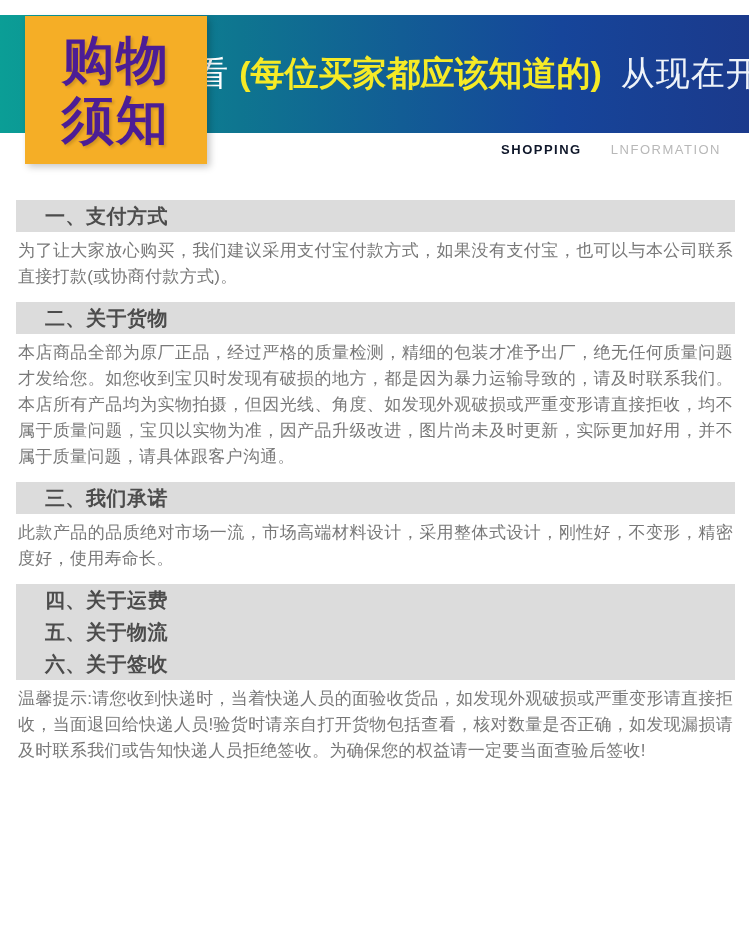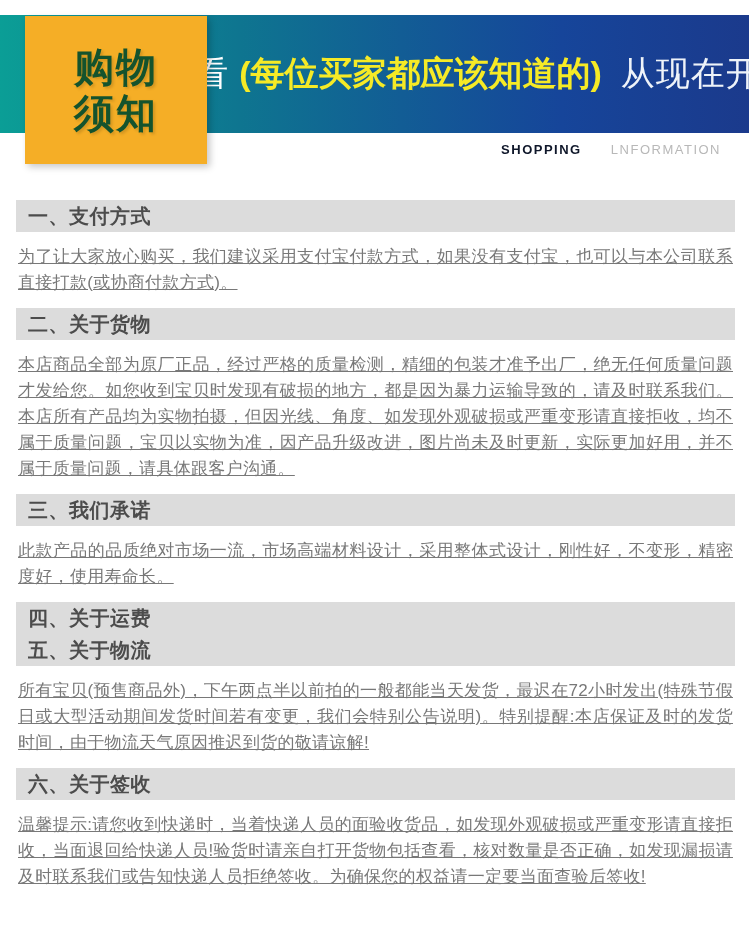--- a/index.html
+++ b/index.html
@@ -17,21 +17,21 @@
     background:linear-gradient(to right,#0b9e96 0%,#0e7590 32%,#16459a 75%,#1b3a8c 100%);
   }
   .badge{
     position:absolute;top:16px;left:25px;width:182px;height:148px;
     background:#f5ae26;
     box-shadow:3px 3px 7px rgba(0,0,0,0.22);
     z-index:2;
     display:flex;flex-direction:column;align-items:center;justify-content:center;
   }
   .badge .line{
-    color:#14532d;font-size:40px;font-weight:700;line-height:1.16;
+    color:#4c1d95;font-size:52px;font-weight:700;line-height:1.16;
     letter-spacing:2px;text-shadow:2px 2px 3px rgba(0,0,0,0.15);
   }
   .banner-text{
     position:absolute;top:15px;left:207px;width:542px;height:118px;
     display:flex;align-items:center;justify-content:center;
     white-space:nowrap;font-size:34px;
   }
   .banner-text .prefix{color:#ffffff;font-weight:500;}
   .banner-text .highlight{color:#f6ea26;font-weight:700;margin:0 11px;}
   .banner-text .suffix{color:#eef3f9;font-weight:300;margin-left:8px;letter-spacing:1px;}
@@ -40,26 +40,26 @@
     font-size:13px;letter-spacing:1.5px;
   }
   .subtitle .w1{color:#0f172a;font-weight:700;}
   .subtitle .w2{color:#b8b8b8;font-weight:400;margin-left:8px;padding-left:16px;}
   
   .content{margin:33px 14px 0 16px;}
   .section{margin:0;}
   .section-title{
     background:#dcdcdc;color:#4c4c4c;
     font-size:20px;font-weight:700;line-height:24px;
-    padding:4px 12px;letter-spacing:0.5px;
+    padding:4px 29px;letter-spacing:0.5px;
   }
   .section-body{
     color:#787878;font-size:17px;line-height:26px;
-    margin:12px 2px 12px 2px;
-    text-align:justify;letter-spacing:0.3px;text-decoration:underline;
+    margin:6px 2px 12px 2px;
+    text-align:justify;letter-spacing:0.3px;
   }
 </style>
 </head>
 <body>
 
 <div class="header">
   <div class="banner"></div>
   <div class="badge">
     <div class="line">购物</div>
     <div class="line">须知</div>
@@ -91,21 +91,20 @@
     <div class="section-title">三、我们承诺</div>
     <p class="section-body">此款产品的品质绝对市场一流，市场高端材料设计，采用整体式设计，刚性好，不变形，精密度好，使用寿命长。</p>
   </div>
 
   <div class="section">
     <div class="section-title">四、关于运费</div>
   </div>
 
   <div class="section">
     <div class="section-title">五、关于物流</div>
-    <p class="section-body">所有宝贝(预售商品外)，下午两点半以前拍的一般都能当天发货，最迟在72小时发出(特殊节假日或大型活动期间发货时间若有变更，我们会特别公告说明)。特别提醒:本店保证及时的发货时间，由于物流天气原因推迟到货的敬请谅解!</p>
   </div>
 
   <div class="section">
     <div class="section-title">六、关于签收</div>
     <p class="section-body">温馨提示:请您收到快递时，当着快递人员的面验收货品，如发现外观破损或严重变形请直接拒收，当面退回给快递人员!验货时请亲自打开货物包括查看，核对数量是否正确，如发现漏损请及时联系我们或告知快递人员拒绝签收。为确保您的权益请一定要当面查验后签收!</p>
   </div>
 
 </div>
 
 </body></html>

